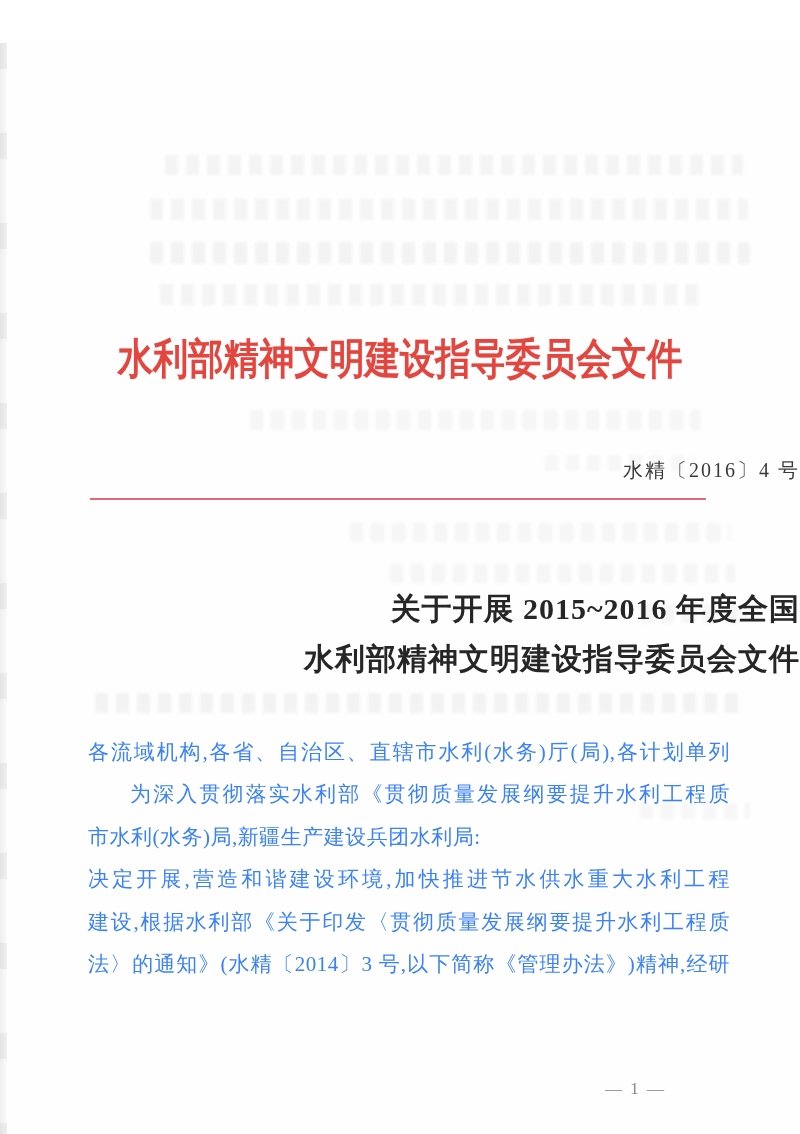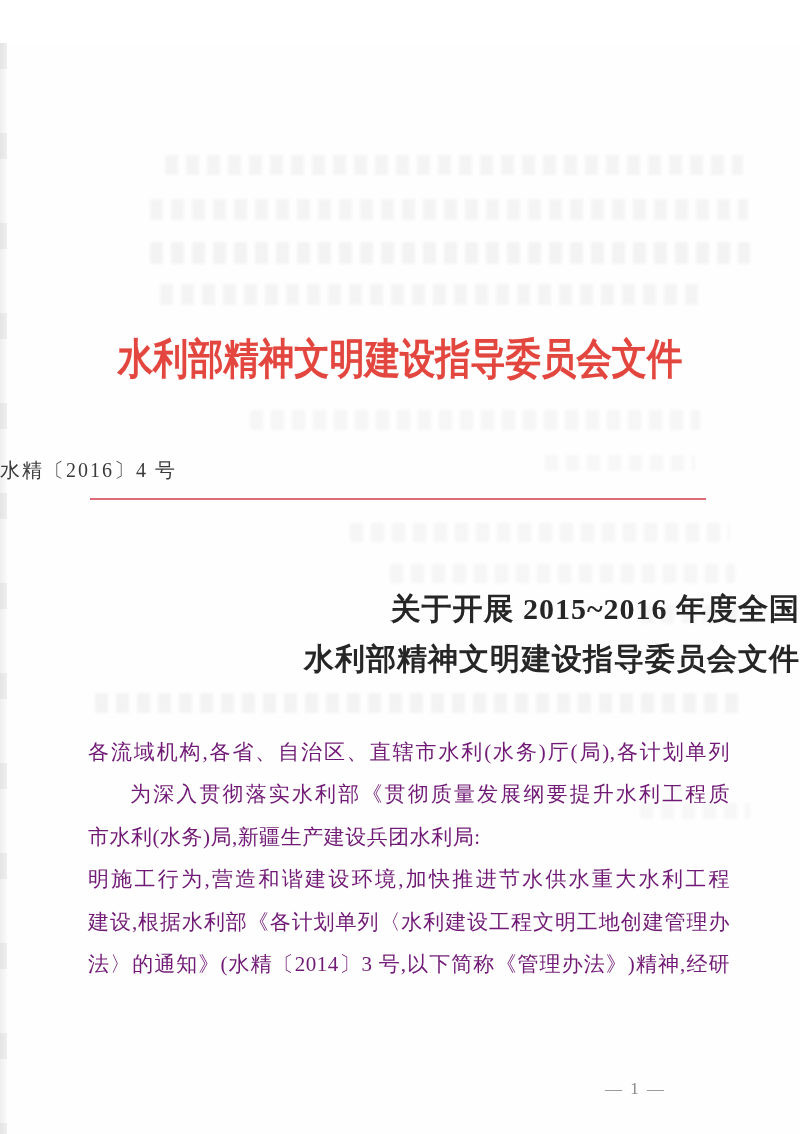--- a/index.html
+++ b/index.html
@@ -44,21 +44,21 @@
     font-weight: bold;
     color: #e2463e;
     letter-spacing: 0px;
     transform: scaleX(0.84);
     white-space: nowrap;
     text-shadow: 0 0 1px rgba(226,70,62,0.35);
   }
   .doc-number {
     position: absolute;
     top: 414px; left: 0; right: 0;
-    text-align: left;
+    text-align: right;
     font-size: 20px;
     color: #3a3a3a;
     letter-spacing: 2px;
   }
   .red-rule {
     position: absolute;
     top: 455px; left: 90px;
     width: 616px; height: 2px;
     background: #de6b77;
   }
@@ -70,21 +70,21 @@
     font-weight: bold;
     color: #262626;
     line-height: 50px;
     letter-spacing: 1px;
   }
   .body-text {
     position: absolute;
     top: 688px; left: 88px;
     width: 642px;
     font-size: 21px;
-    color: #701a75;
+    color: #3b82f6;
     line-height: 42.4px;
     letter-spacing: 0.5px;
   }
   .line { white-space: nowrap; }
   .line.fill {
     white-space: normal;
     text-align: justify;
     text-align-last: justify;
   }
   .line.indent { text-indent: 2em; }
@@ -124,20 +124,20 @@
 
   <div class="doc-title">
     <div class="title-line">关于开展 2015~2016 年度全国</div>
     <div class="title-line">水利部精神文明建设指导委员会文件</div>
   </div>
 
   <div class="body-text">
     <div class="line fill">各流域机构,各省、自治区、直辖市水利(水务)厅(局),各计划单列</div>
     <div class="line fill indent">为深入贯彻落实水利部《贯彻质量发展纲要提升水利工程质</div>
     <div class="line">市水利(水务)局,新疆生产建设兵团水利局:</div>
-    <div class="line fill">明施工行为,营造和谐建设环境,加快推进节水供水重大水利工程</div>
-    <div class="line fill">建设,根据水利部《各计划单列〈水利建设工程文明工地创建管理办</div>
+    <div class="line fill">决定开展,营造和谐建设环境,加快推进节水供水重大水利工程</div>
+    <div class="line fill">建设,根据水利部《关于印发〈贯彻质量发展纲要提升水利工程质</div>
     <div class="line fill">法〉的通知》(水精〔2014〕3 号,以下简称《管理办法》)精神,经研</div>
   </div>
 
   <div class="page-number">— 1 —</div>
 
 </div>
 
 </body></html>

